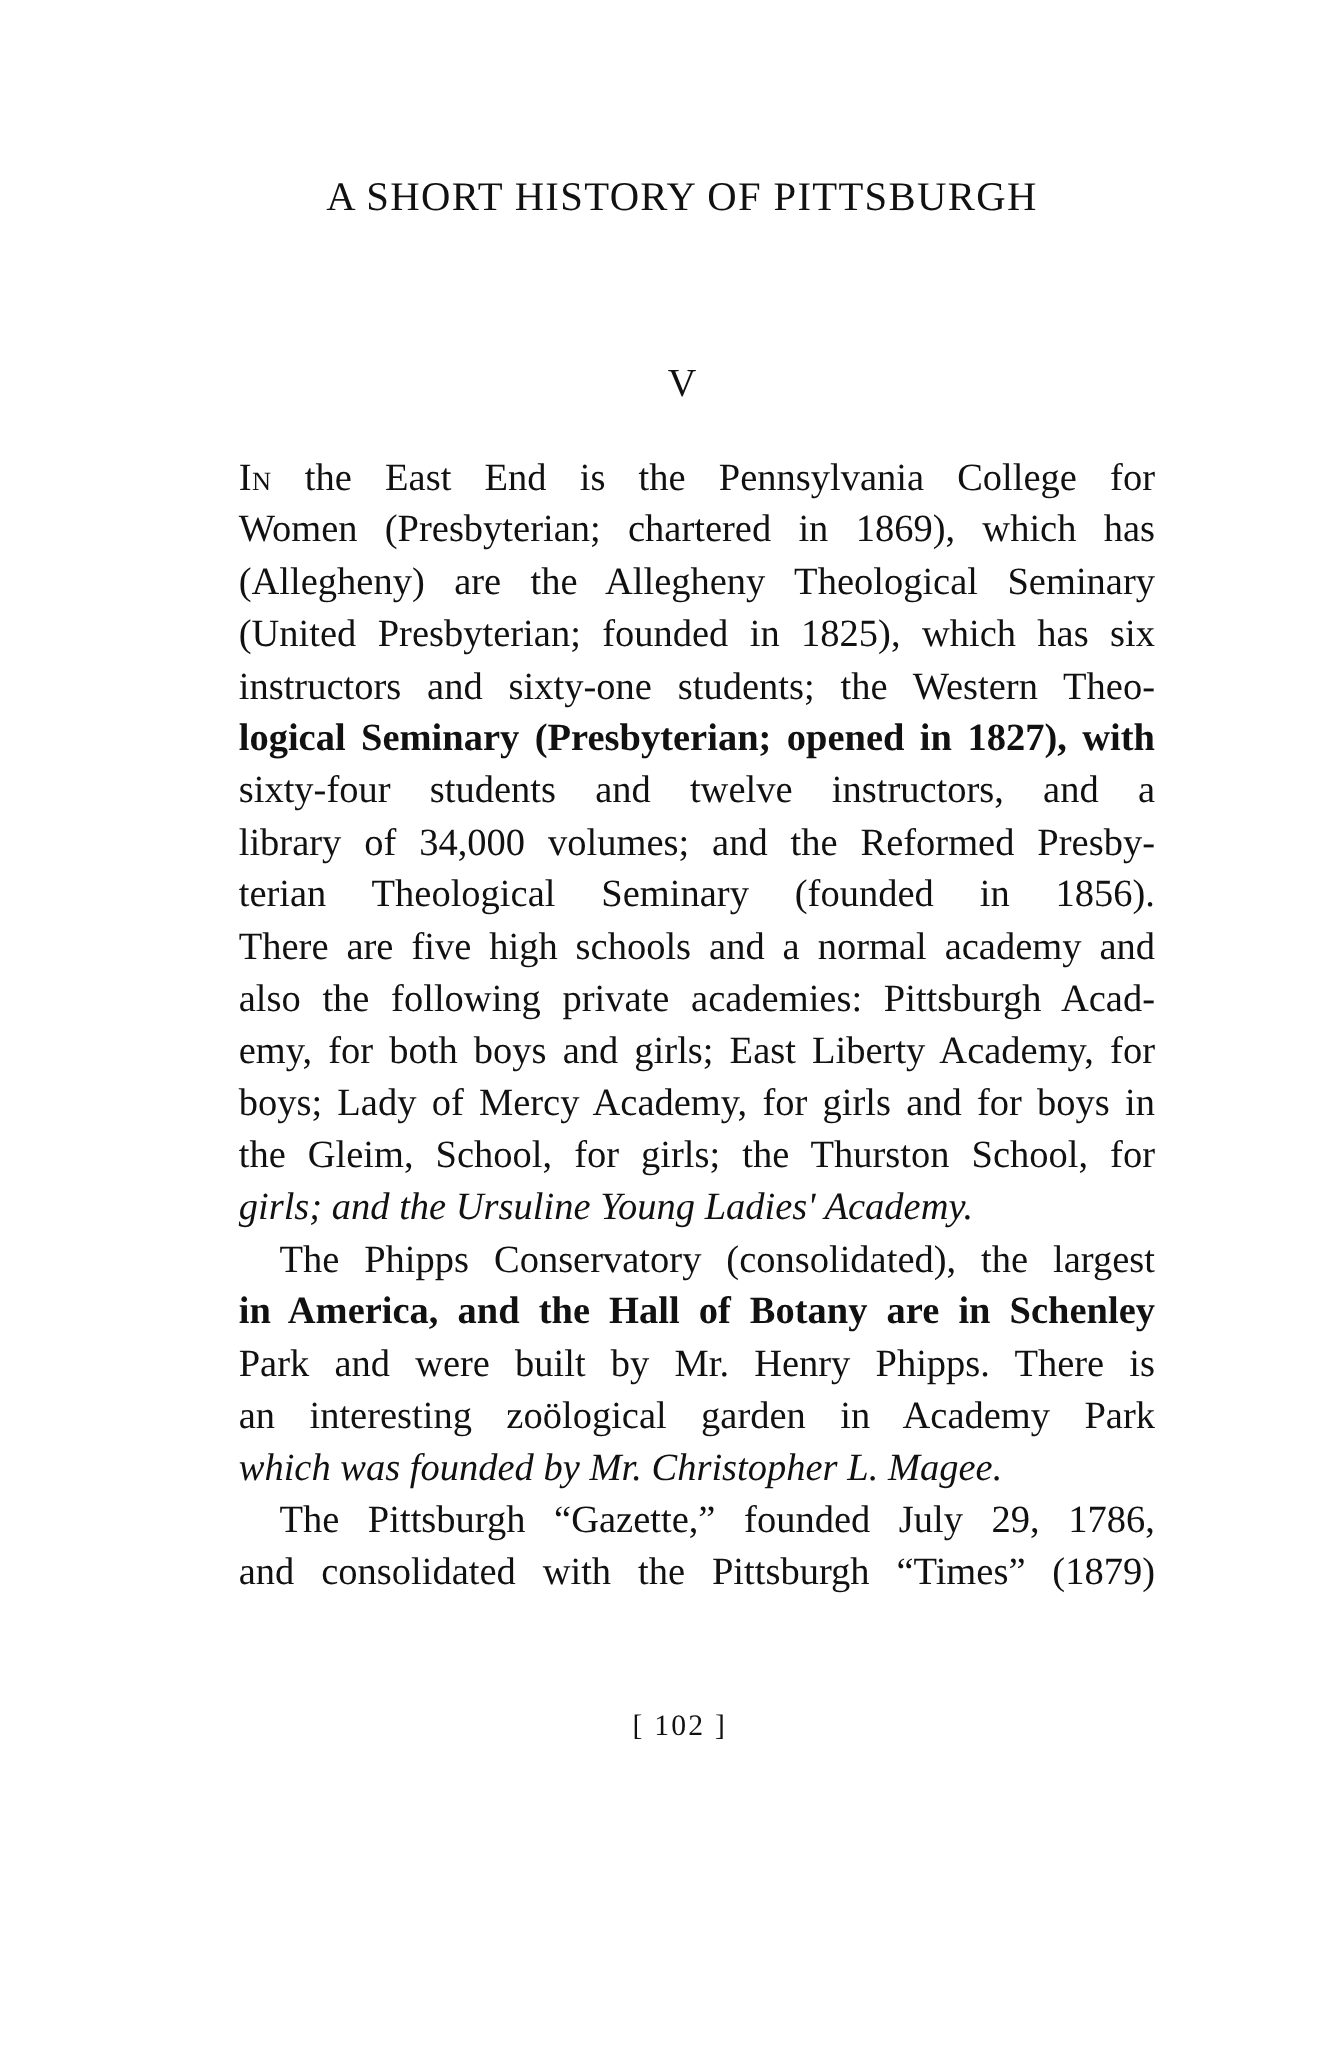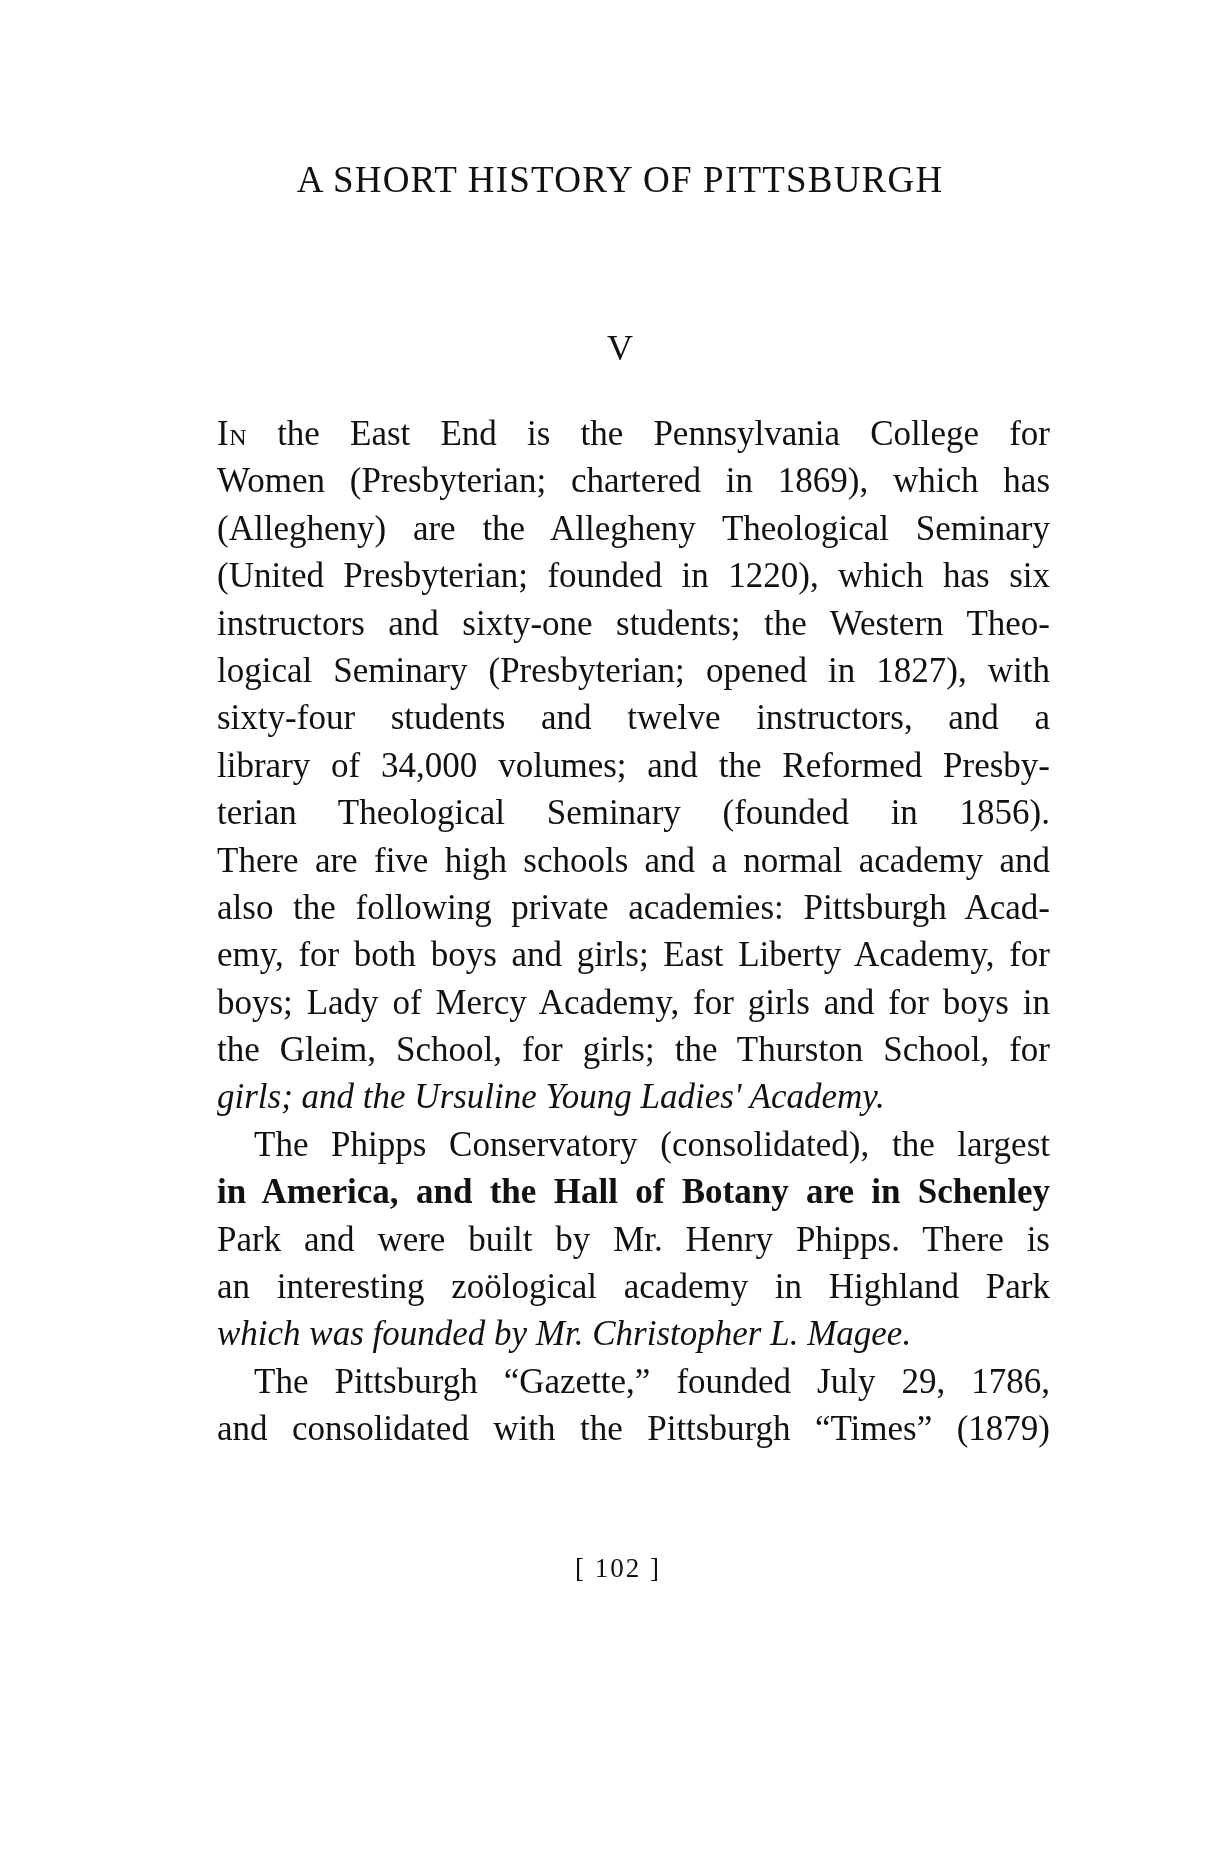--- a/index.html
+++ b/index.html
@@ -82,39 +82,39 @@
   <div class="running-head">A SHORT HISTORY OF PITTSBURGH</div>
 
   <div class="chapter-num">V</div>
 
   <div class="text-block">
 
     <div>
       <div class="line" style="white-space: normal;"><span class="sc" style="font-size:35px"><span>I</span><span style="font-size: 24px; letter-spacing: 0.5px;">N</span></span><span> the East End is the Pennsylvania College for</span></div>
       <div class="line" style="white-space: normal;">Women (Presbyterian; chartered in 1869), which has</div>
       <div class="line" style="white-space: normal;">(Allegheny) are the Allegheny Theological Seminary</div>
-      <div class="line" style="white-space: normal;">(United Presbyterian; founded in 1220), which has six</div>
+      <div class="line" style="white-space: normal;">(United Presbyterian; founded in 1825), which has six</div>
       <div class="line" style="white-space: normal;">instructors and sixty-one students; the Western Theo-</div>
-      <div class="line" style="white-space: normal;">logical Seminary (Presbyterian; opened in 1827), with</div>
+      <div class="line" style="white-space: normal; font-weight: bold;">logical Seminary (Presbyterian; opened in 1827), with</div>
       <div class="line" style="white-space: normal;">sixty-four students and twelve instructors, and a</div>
       <div class="line" style="white-space: normal;">library of 34,000 volumes; and the Reformed Presby-</div>
       <div class="line" style="white-space: normal;">terian Theological Seminary (founded in 1856).</div>
       <div class="line" style="white-space: normal;">There are five high schools and a normal academy and</div>
       <div class="line" style="white-space: normal;">also the following private academies: Pittsburgh Acad-</div>
       <div class="line" style="white-space: normal;">emy, for both boys and girls; East Liberty Academy, for</div>
       <div class="line" style="white-space: normal;">boys; Lady of Mercy Academy, for girls and for boys in</div>
       <div class="line" style="white-space: normal;">the Gleim, School, for girls; the Thurston School, for</div>
       <div class="line last" style="white-space: normal;">girls; and the Ursuline Young Ladies' Academy.</div>
     </div>
 
     <div>
       <div class="line indent" style="white-space: normal;">The Phipps Conservatory (consolidated), the largest</div>
       <div class="line" style="white-space: normal; font-weight: bold;">in America, and the Hall of Botany are in Schenley</div>
       <div class="line" style="white-space: normal;">Park and were built by Mr. Henry Phipps.  There is</div>
-      <div class="line" style="white-space: normal;">an interesting zoölogical academy in Highland Park</div>
+      <div class="line" style="white-space: normal;">an interesting zoölogical garden in Academy Park</div>
       <div class="line last" style="white-space: normal;">which was founded by Mr. Christopher L. Magee.</div>
     </div>
 
     <div>
       <div class="line indent" style="white-space: normal;">The Pittsburgh “Gazette,” founded July 29, 1786,</div>
       <div class="line" style="white-space: normal;">and consolidated with the Pittsburgh “Times” (1879)</div>
     </div>
 
   </div>
 

